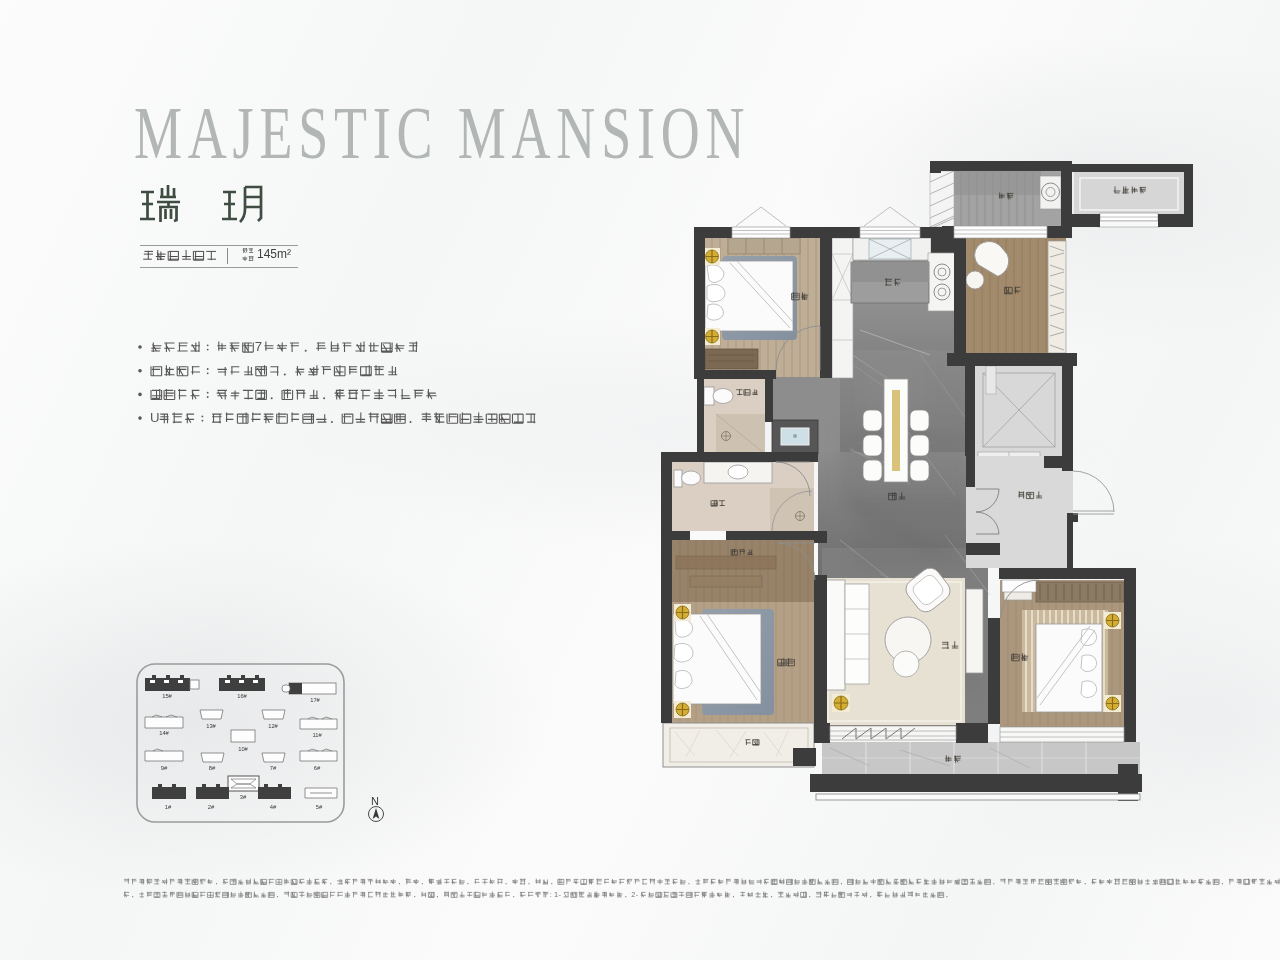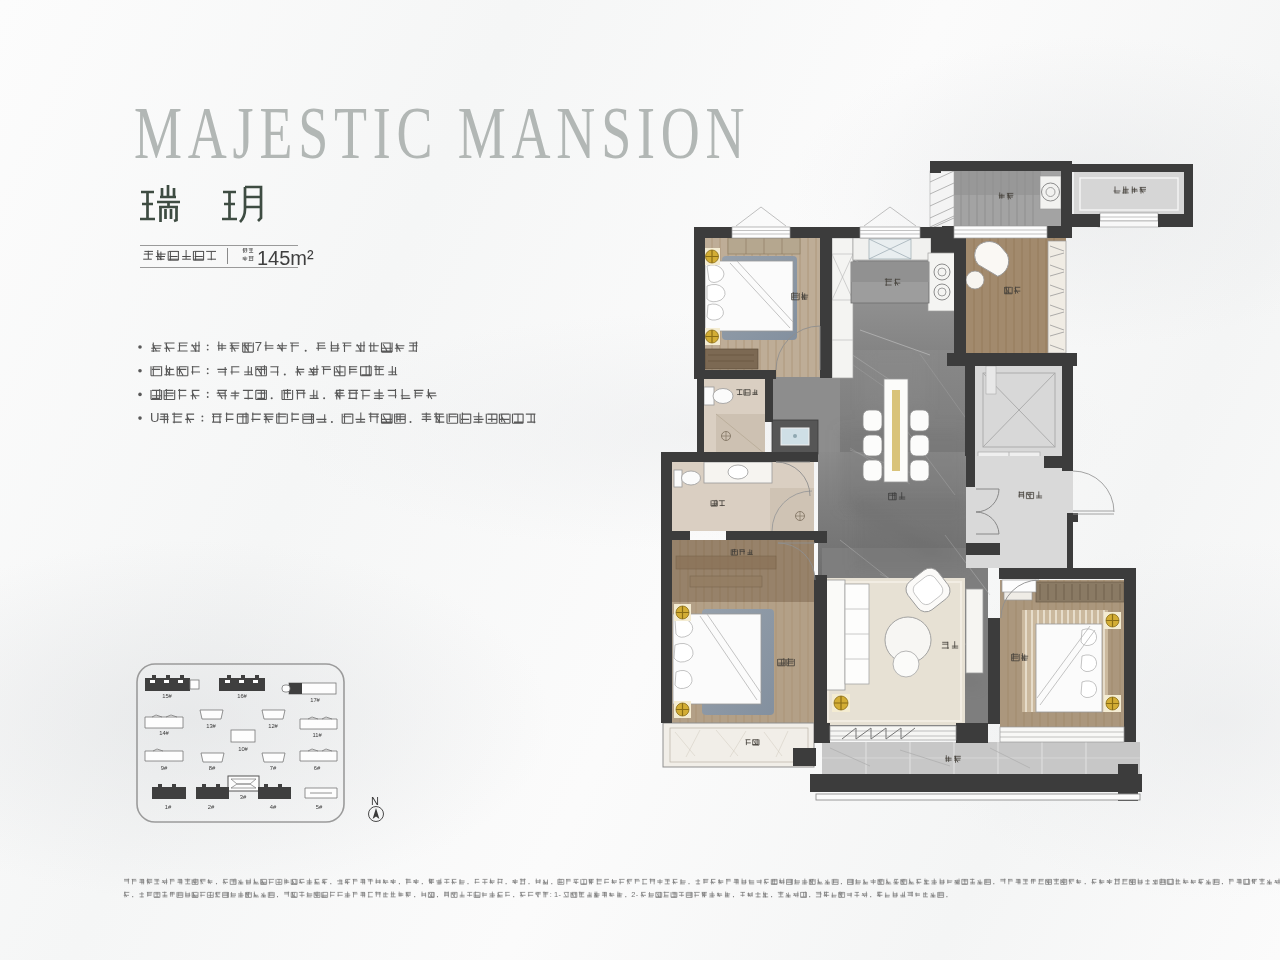--- a/index.html
+++ b/index.html
@@ -18,21 +18,21 @@
 <body>
 
 <div class="abs" style="left:134px;top:91px;font-family:'Liberation Serif',serif;font-size:54px;letter-spacing:5.8px;color:#b2b7b5;white-space:nowrap;transform:scaleY(1.37);transform-origin:0 0;">MAJESTIC MANSION</div>
 
 <div class="abs" style="left:140px;top:245px;width:158px;height:1px;background:#9a9a9a;"></div>
 
 <div class="abs" style="left:140px;top:267px;width:158px;height:1px;background:#9a9a9a;"></div>
 
 <div class="abs" style="left:227px;top:248px;width:1px;height:16px;background:#8a8a8a;"></div>
 
-<div class="abs" style="left:257px;top:247px;font-size:20px;color:#3f3f3f;">145m²</div>
+<div class="abs" style="left:257px;top:247px;font-size:12px;color:#3f3f3f;">145m²</div>
 
 <svg class="abs" style="left:0;top:0;" width="1280" height="960" viewBox="0 0 1280 960">
 
   <g>
     <rect x="137" y="664" width="207" height="158" rx="18" fill="none" stroke="#9b9b9b" stroke-width="1.6"></rect>
   </g>
   <g font-family="Liberation Sans" font-size="5.8" fill="#3c3c3c" text-anchor="middle">
 
     <g>
       <rect x="145" y="678" width="45" height="13" fill="#3f3f3f"></rect>

